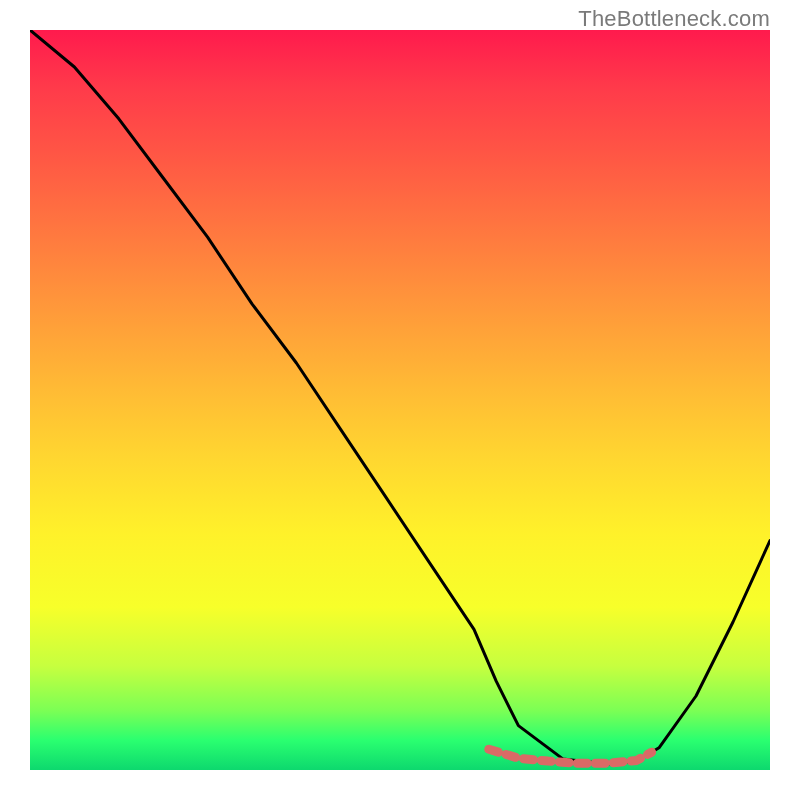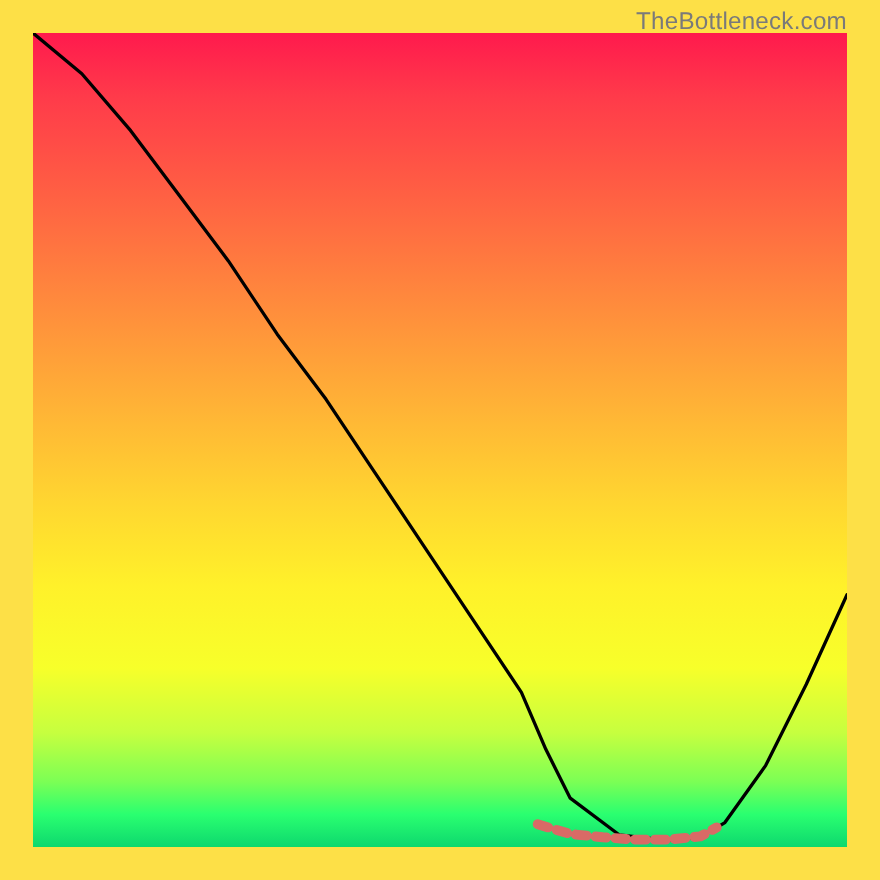--- a/index.html
+++ b/index.html
@@ -10,21 +10,21 @@
     background: #000;
     overflow: hidden;
     font-family: Arial, Helvetica, sans-serif;
   }
   .frame {
     position: absolute;
     left: 0;
     top: 0;
     width: 800px;
     height: 800px;
-    background: #fde047;
+    background: #ffffff;
   }
   .plot {
     position: absolute;
     left: 30px;
     top: 30px;
     width: 740px;
     height: 740px;
     background: linear-gradient(to bottom,
       #ff1a4d 0%,
       #ff3b4a 8%,

